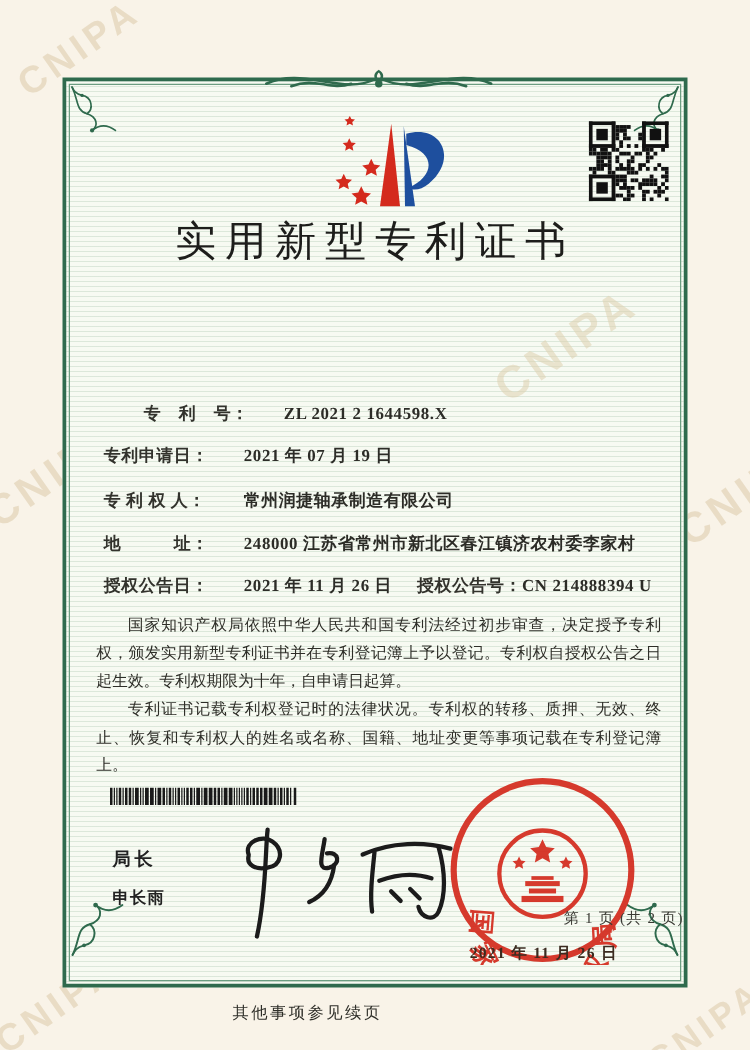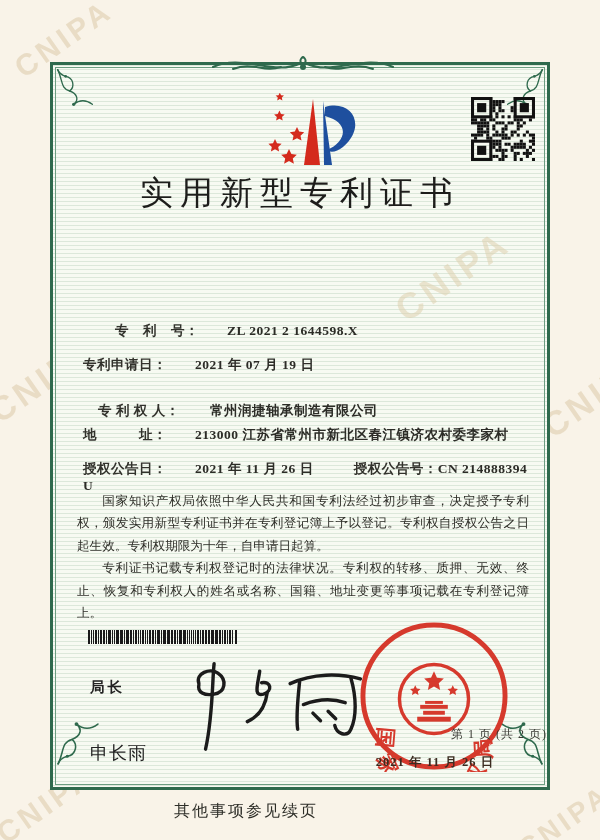--- a/index.html
+++ b/index.html
@@ -21,31 +21,31 @@
       #f7faf2;
   }
   .frame-inner{position:absolute;inset:2px;border:1px solid #6c9d81;pointer-events:none;}
   .abs{position:absolute;}
   .certno{left:30px;top:30px;font-size:13px;letter-spacing:2px;color:#44443e;font-weight:600;}
   .title{left:0;top:106px;width:100%;text-align:center;font-size:33px;font-weight:normal;
          letter-spacing:7px;color:#1d1d1b;}
   .row{left:30px;width:450px;font-size:13.5px;color:#32322c;font-weight:600;letter-spacing:.5px;}
   .row .lab{display:inline-block;min-width:112px;}
   .row .val{color:#2c2c27;}
-  .row .lab2{margin-left:40px;}
+  .row .lab2{margin-left:20px;}
   .paras{left:24px;top:425px;width:452px;font-size:12.6px;line-height:1.78;color:#2e2e28;
          text-align:justify;}
-  .paras p{margin:0;text-indent:2em;}
+  .paras p{margin:0;text-indent:2em;font-family:Liberation Mono, monospace;}
   .sig-role{left:37px;top:613px;font-size:14.5px;font-weight:bold;color:#222;
             font-family:Liberation Mono, monospace;letter-spacing:3px;}
-  .sig-name{left:37px;top:644px;font-size:18px;font-weight:normal;color:#222;
-            font-family:"Liberation Sans","DejaVu Sans",sans-serif;letter-spacing:1px;margin-top:32px;}
+  .sig-name{left:37px;top:644px;font-size:13px;font-weight:bold;color:#222;
+            font-family:"Liberation Sans","DejaVu Sans",sans-serif;letter-spacing:1px;}
   .pageinfo{left:0;top:661px;width:100%;text-align:right;font-size:12px;color:#3a3a34;letter-spacing:1px;}
   .contnote{position:absolute;left:0;top:801px;width:492px;text-align:center;
-            font-size:16px;color:#2e2e28;letter-spacing:2px;}
+            font-size:13px;color:#2e2e28;letter-spacing:2px;}
   .sealdate{left:300px;top:689px;width:164px;text-align:center;font-size:12.5px;font-weight:bold;
             color:#3b2b20;letter-spacing:1px;z-index:5;}
   svg{display:block;}
 </style>
 </head>
 <body>
 
 <div class="wm" style="left:8px;top:22px;font-size:30px;">CNIPA</div>
 <div class="wm" style="left:-18px;top:360px;font-size:34px;">CNIPA</div>
 <div class="wm" style="left:535px;top:375px;font-size:34px;">CNIPA</div>
@@ -262,25 +262,25 @@
     </svg>
 
   <div class="abs title">实用新型专利证书</div>
 
   <div class="abs row" style="top:257px;margin-left:32px;">
     <span class="lab">专　利　号：</span><span class="val">ZL 2021 2 1644598.X</span>
   </div>
   <div class="abs row" style="top:291px;">
     <span class="lab">专利申请日：</span><span class="val">2021 年 07 月 19 日</span>
   </div>
-  <div class="abs row" style="top:337px;margin-left:15px;">
+  <div class="abs row" style="top:327px;">
     <span class="lab">专 利 权 人：</span><span class="val">常州润捷轴承制造有限公司</span>
   </div>
   <div class="abs row" style="top:361px;">
-    <span class="lab">地　　　址：</span><span class="val">213000 江苏省常州市新北区春江镇济农村委李家村</span>
+    <span class="lab">地　　　址：</span><span class="val">248000 江苏省常州市新北区春江镇济农村委李家村</span>
   </div>
   <div class="abs row" style="top:395px;">
     <span class="lab">授权公告日：</span><span class="val">2021 年 11 月 26 日</span><span class="lab lab2" style="min-width:0;">授权公告号：</span><span class="val">CN 214888394 U</span>
   </div>
 
   <div class="abs paras">
     <p>国家知识产权局依照中华人民共和国专利法经过初步审查，决定授予专利权，颁发实用新型专利证书并在专利登记簿上予以登记。专利权自授权公告之日起生效。专利权期限为十年，自申请日起算。</p>
     <p>专利证书记载专利权登记时的法律状况。专利权的转移、质押、无效、终止、恢复和专利权人的姓名或名称、国籍、地址变更等事项记载在专利登记簿上。</p>
   </div>
 

